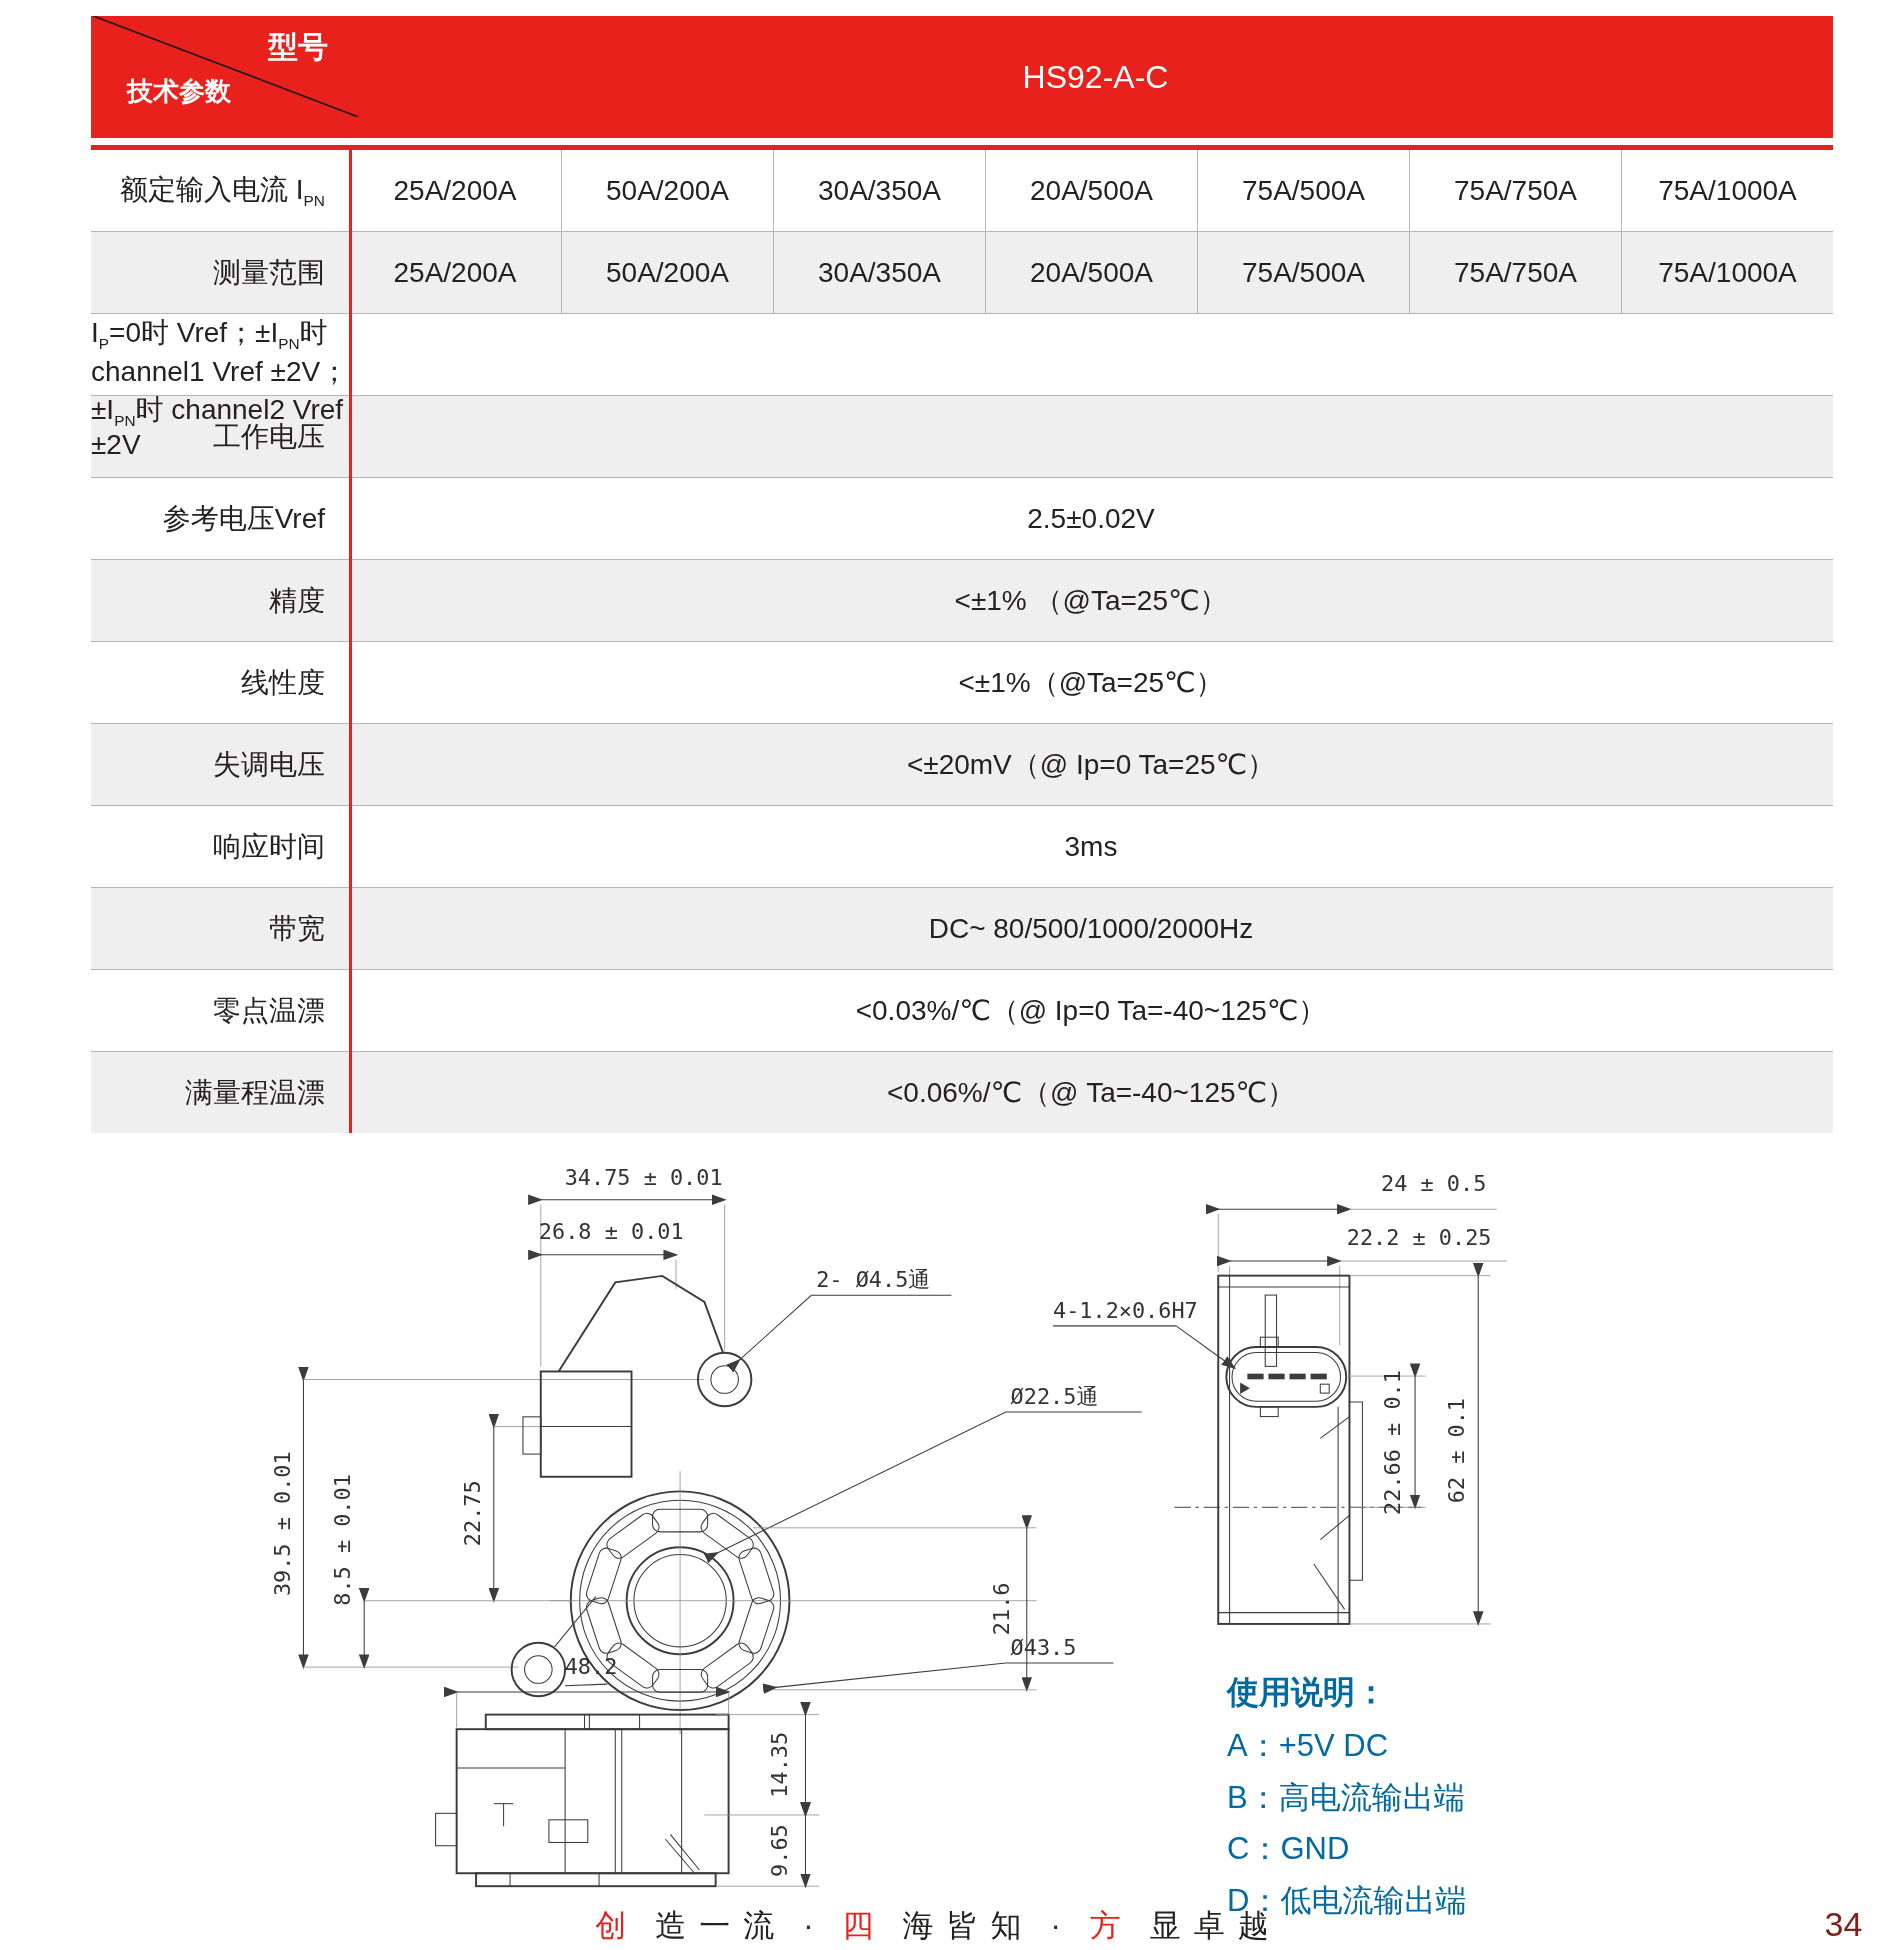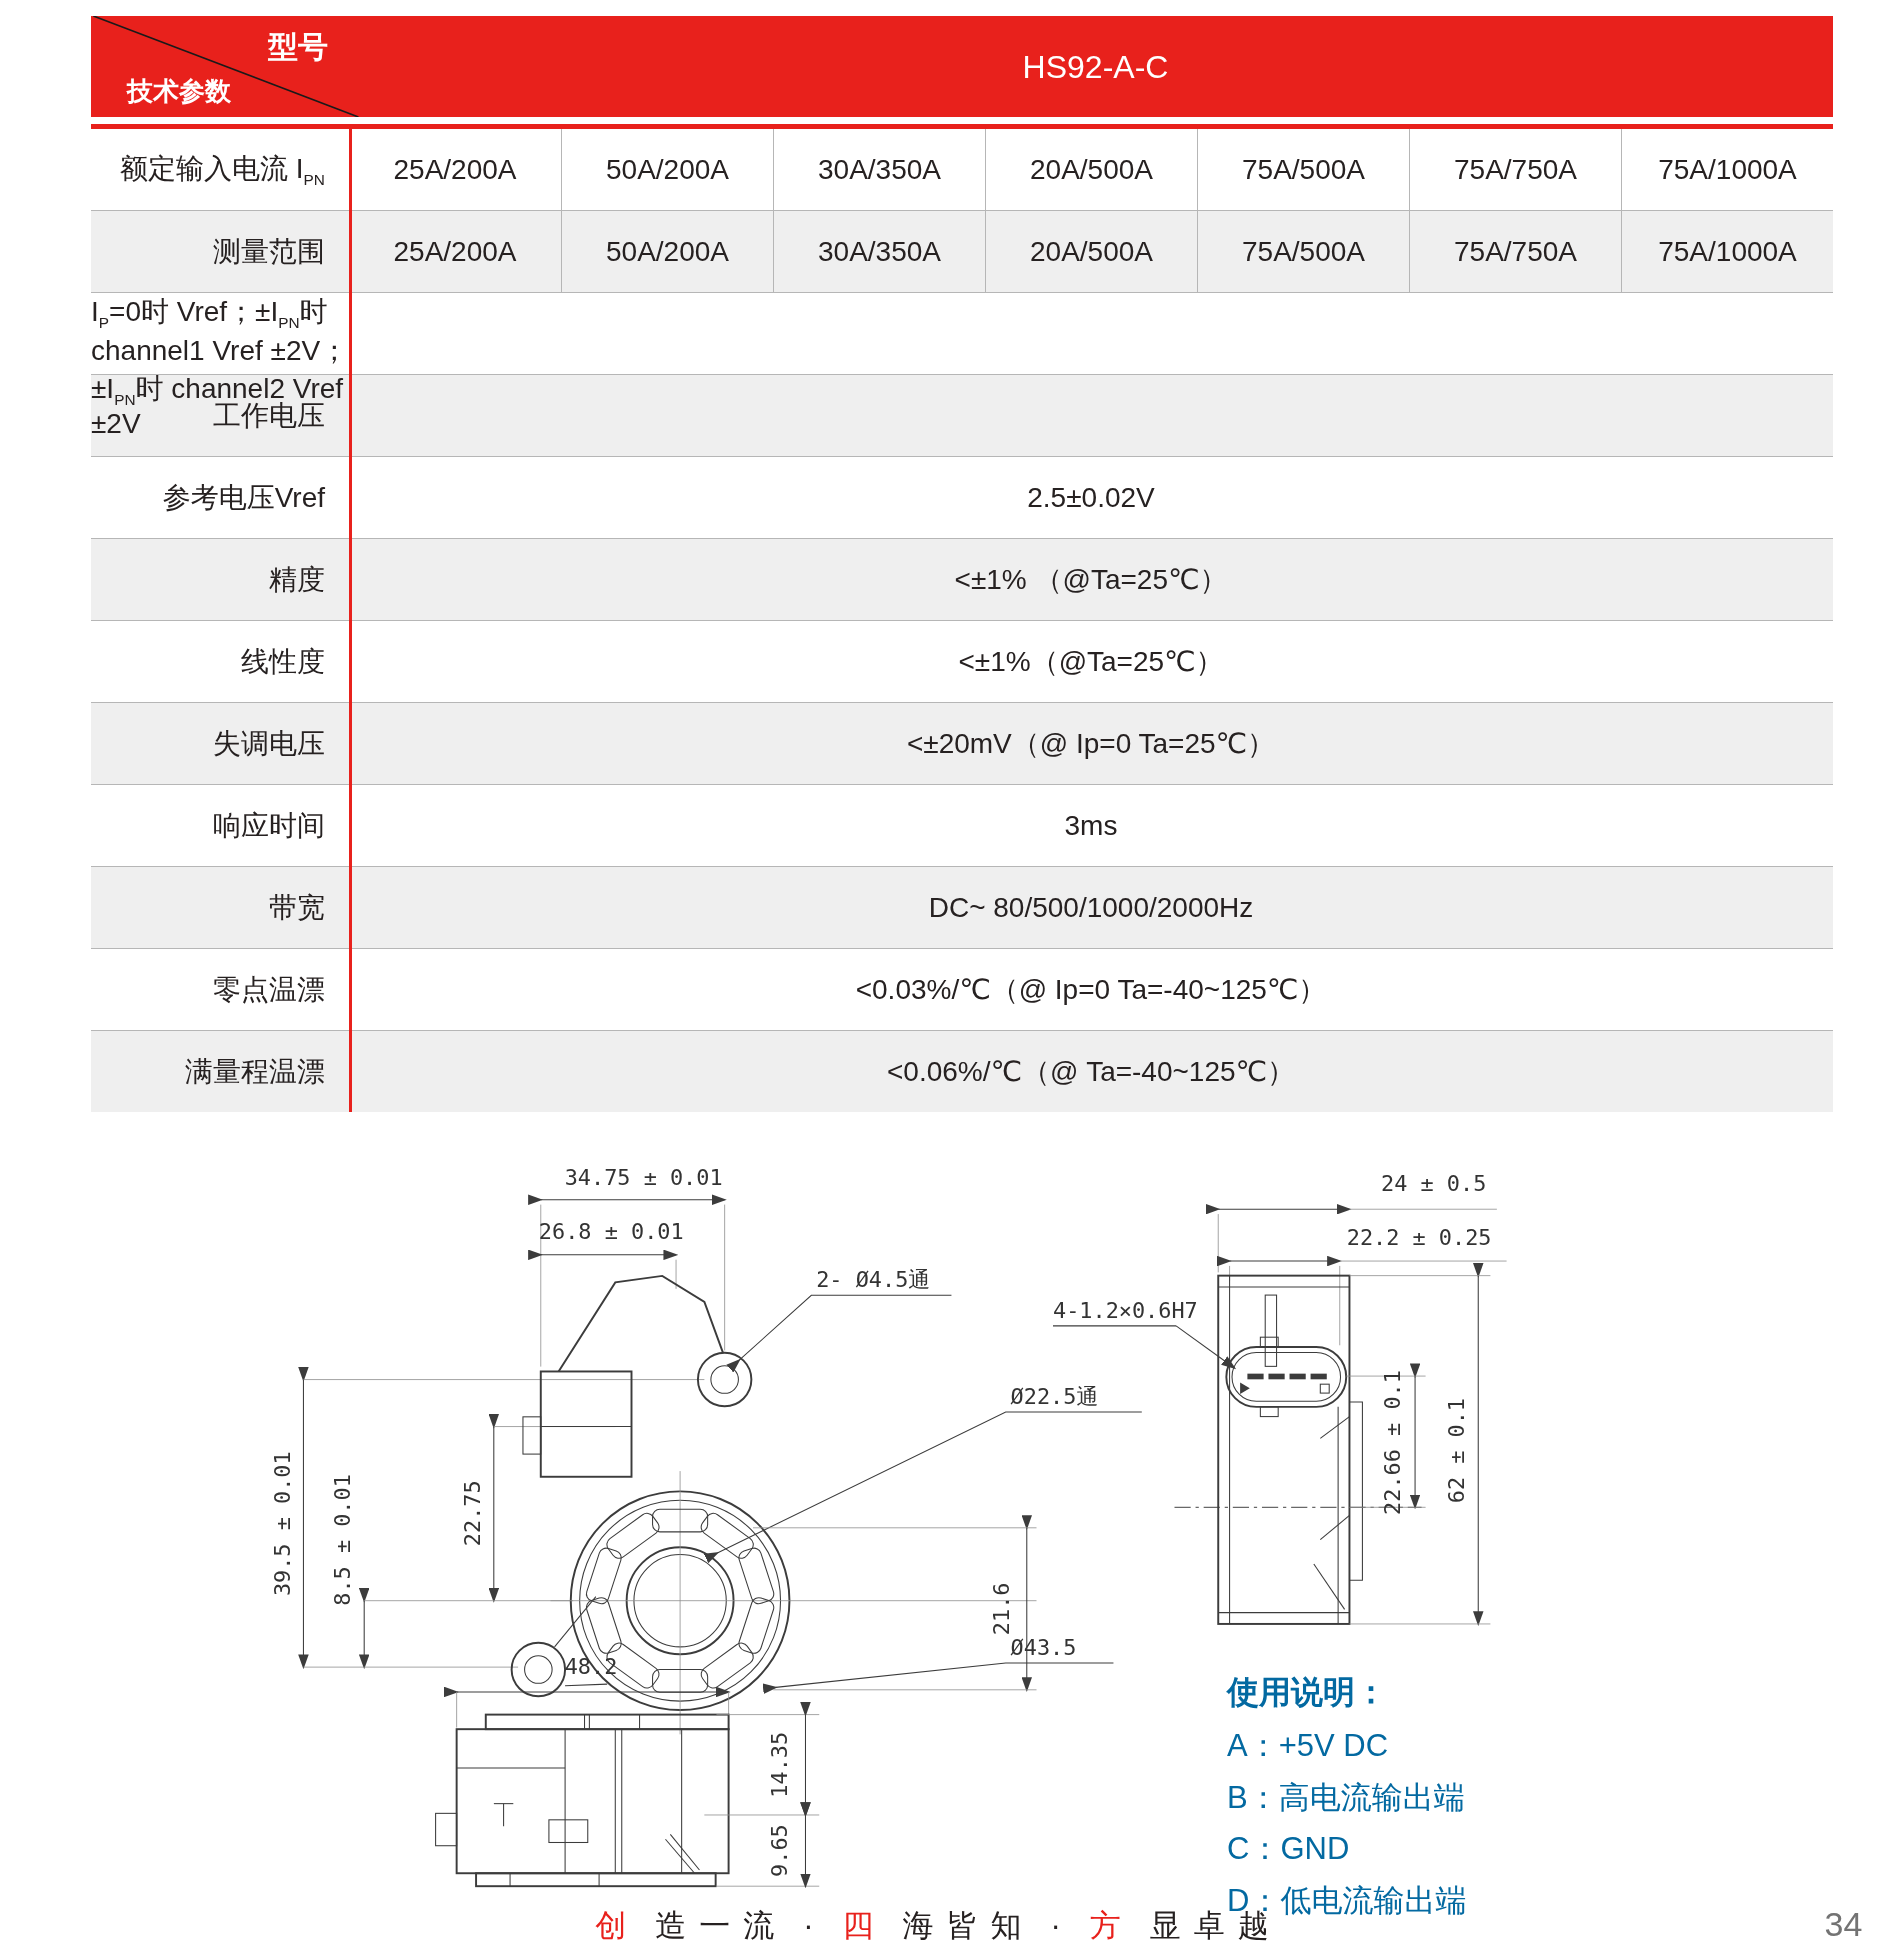--- a/index.html
+++ b/index.html
@@ -2,21 +2,21 @@
 <html style="font-size:13px"><head>
 <meta charset="utf-8">
 <style>
   html,body { margin:0; padding:0; background:#ffffff; }
   .page {
     position:relative; width:1877px; height:1951px; background:#ffffff;
     font-family:"Liberation Sans","DejaVu Sans",sans-serif; color:#262121; overflow:hidden;
   }
   
   .table-block { position:absolute; left:91px; top:16px; width:1742px; }
-  .banner { position:relative; height:101px; background:#e8211c; }
+  .banner { position:relative; height:122px; background:#e8211c; }
   .banner svg.diag { position:absolute; left:0; top:0; }
   .corner-top { position:absolute; left:177px; top:11.3px; font-size:30px; font-weight:bold; color:#ffffff; }
   .corner-bottom { position:absolute; left:36px; top:58px; font-size:26px; font-weight:bold; color:#ffffff; }
   .model { position:absolute; left:267px; right:0; top:50%; transform:translateY(-50%);
            text-align:center; font-size:32px; font-weight:normal; color:#ffffff; }
   .red-rule { height:4.9px; background:#e8211c; margin-top:7.3px; }
   .spec-table { position:relative; }
   .red-vline { position:absolute; left:258px; top:0; bottom:0; width:3.2px; background:#e8211c; }
   .row { display:grid; height:81px; }
   .row.cells  { grid-template-columns:258px repeat(7,1fr); }
@@ -39,21 +39,21 @@
   
   .usage { position:absolute; left:1227px; top:1671px; font-size:31px; color:#0369a1; }
   .usage-title { font-weight:bold; font-size:32px; margin-bottom:11.3px; }
   .usage-item { margin-bottom:11.3px; line-height:1.3; }
   
   .footer { position:absolute; left:0; right:0; top:1905px; height:45px; }
   .slogan { position:absolute; left:0; right:0; text-align:center; font-size:31px;
             letter-spacing:13px; color:#262121; }
   .slogan span { margin:0 8px; }
   .slogan span.red { color:#e8211c; }
-  .page-num { position:absolute; right:14.6px; top:0; font-size:34px; color:#737373; }
+  .page-num { position:absolute; right:14.6px; top:0; font-size:34px; color:#7f1d1d; }
 </style>
 </head>
 <body>
 
 <div class="page">
 
   <div class="table-block">
     <div class="banner">
       <svg class="diag" width="1742" height="101" viewBox="0 0 2150 125">
         <line x1="0" y1="0" x2="328" y2="125" stroke="#1a1a1a" stroke-width="2"></line>

